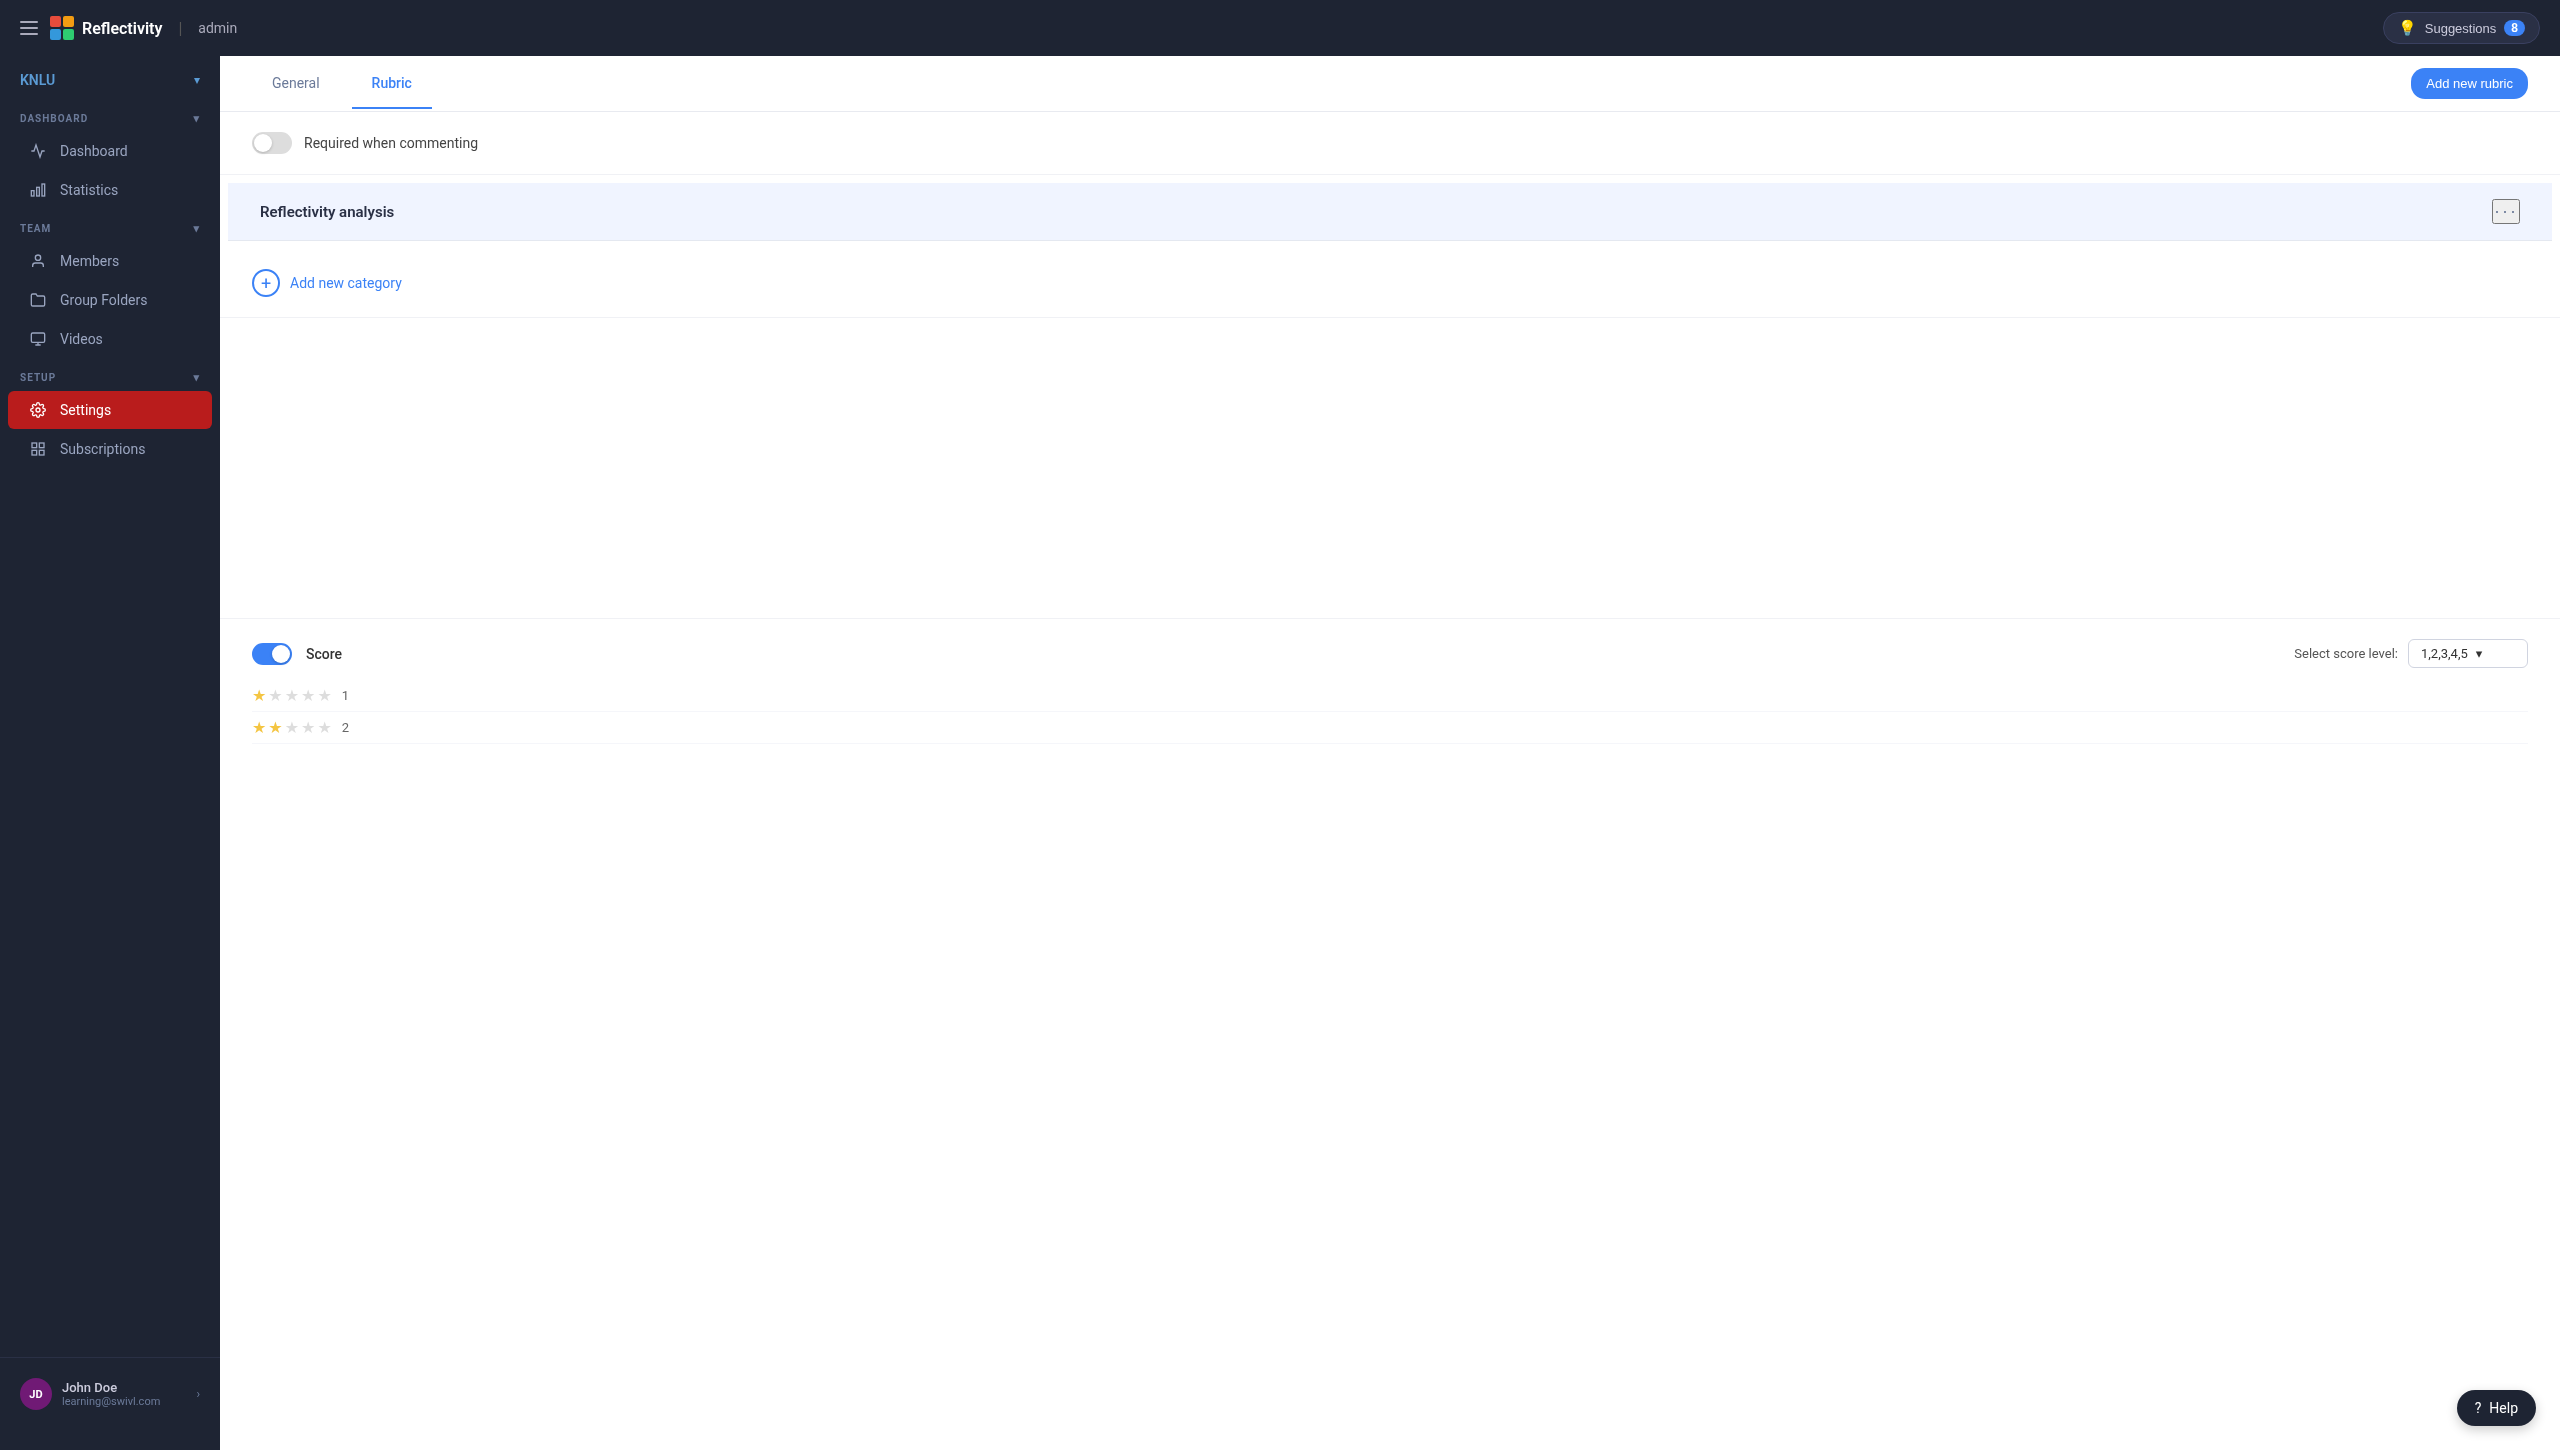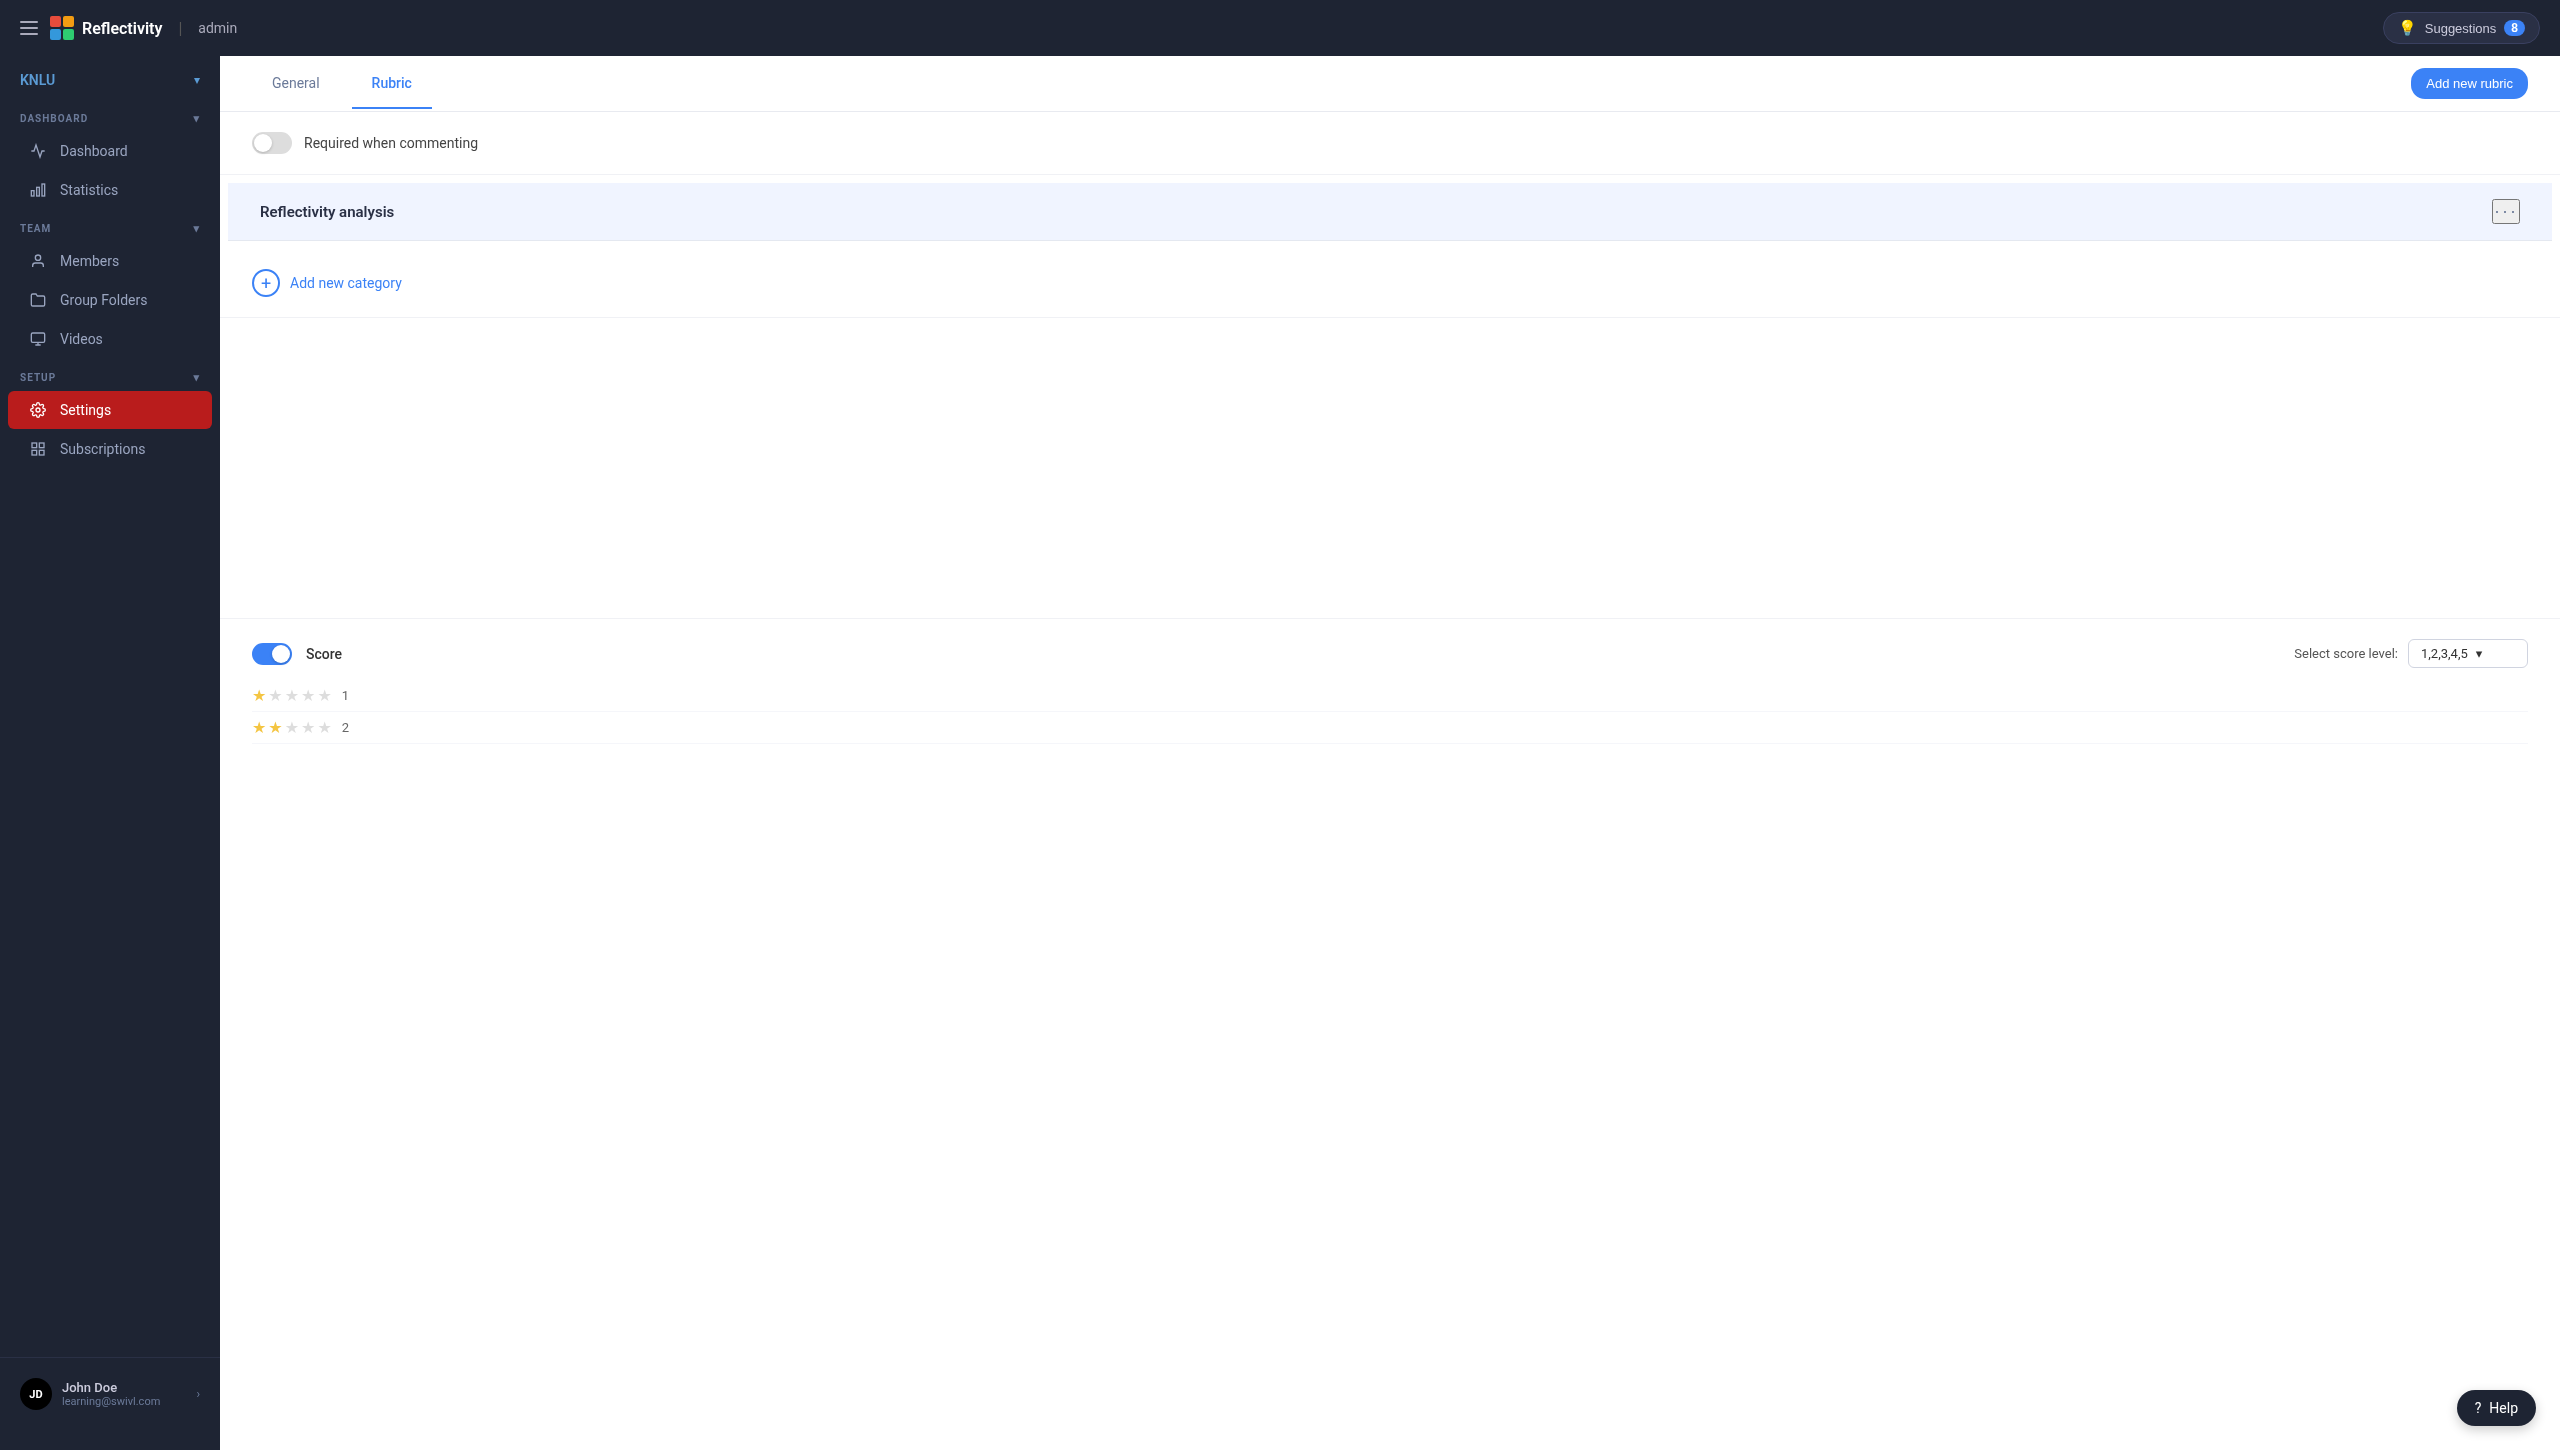--- a/index.html
+++ b/index.html
@@ -112,21 +112,21 @@
     .sidebar-user {
       display: flex;
       align-items: center;
       gap: 10px;
       padding: 8px 12px;
       border-radius: 6px;
       cursor: pointer;
     }
     .avatar {
       width: 32px; height: 32px; border-radius: 50%;
-      background: #000000; color: #fff;
+      background: #701a75; color: #fff;
       display: flex; align-items: center; justify-content: center;
       font-size: 11px; font-weight: 700; flex-shrink: 0;
     }
     .user-info { flex: 1; }
     .user-name { color: #ccd; font-size: 13px; font-weight: 500; }
     .user-email { color: #6b7a99; font-size: 11px; }
     .user-chevron { color: #6b7a99; font-size: 12px; }
 
     
     .main-content {

